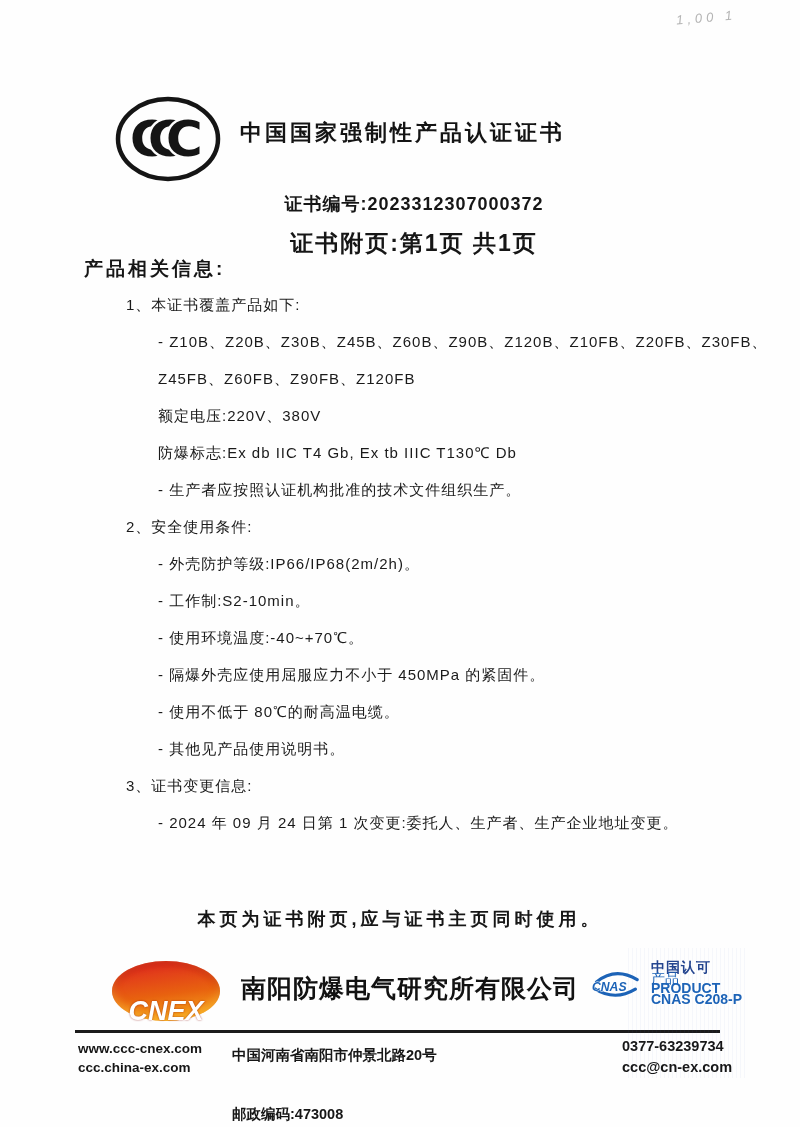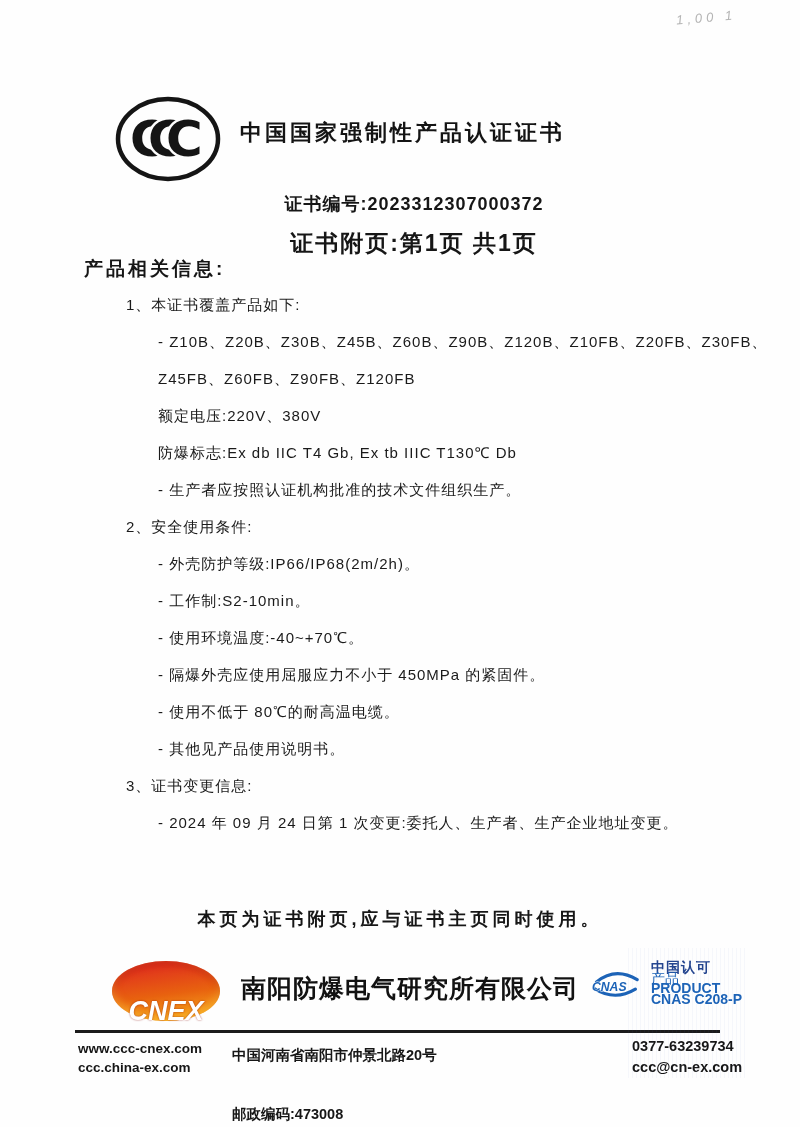--- a/index.html
+++ b/index.html
@@ -65,21 +65,21 @@
   .cnas-logo { position:absolute; left:592px; top:953px; width:150px; height:72px; display:flex; }
   .cnas-mark { width:104px; height:66px; }
   .cnas-side { padding-top:9px; }
   .cnas-side div { color:#1c63b7; font-size:14px; line-height:10.5px; white-space:nowrap;padding-left:12px; }
   .cnas-side .c1 { color:#24458f; font-weight:bold; letter-spacing:1px; }
   .cnas-side .c3, .cnas-side .c4 { font-weight:bold; }
   
   .rule { position:absolute; left:75px; top:1030px; width:645px; height:2.5px; background:#1b1b1b; }
   .webs { position:absolute; left:78px; top:1039px; font-size:13.5px; font-weight:bold; line-height:19px; white-space:nowrap; }
   .addr-row { position:absolute; left:232px; top:1046px; display:flex; gap:40px; font-size:14.5px; font-weight:bold; white-space:nowrap;flex-direction:column; }
-  .phone-col { position:absolute; left:622px; top:1036px; font-size:14.5px; font-weight:bold; line-height:21px; white-space:nowrap;margin-left:10px; }
+  .phone-col { position:absolute; left:622px; top:1036px; font-size:14.5px; font-weight:bold; line-height:21px; white-space:nowrap; }
 </style>
 </head>
 <body>
 
 <div class="page">
 
   <div class="handwrite">1,00 1</div>
 
   <div class="ccc-logo">
     <svg viewBox="0 0 108 88" width="108" height="88" aria-hidden="true">

